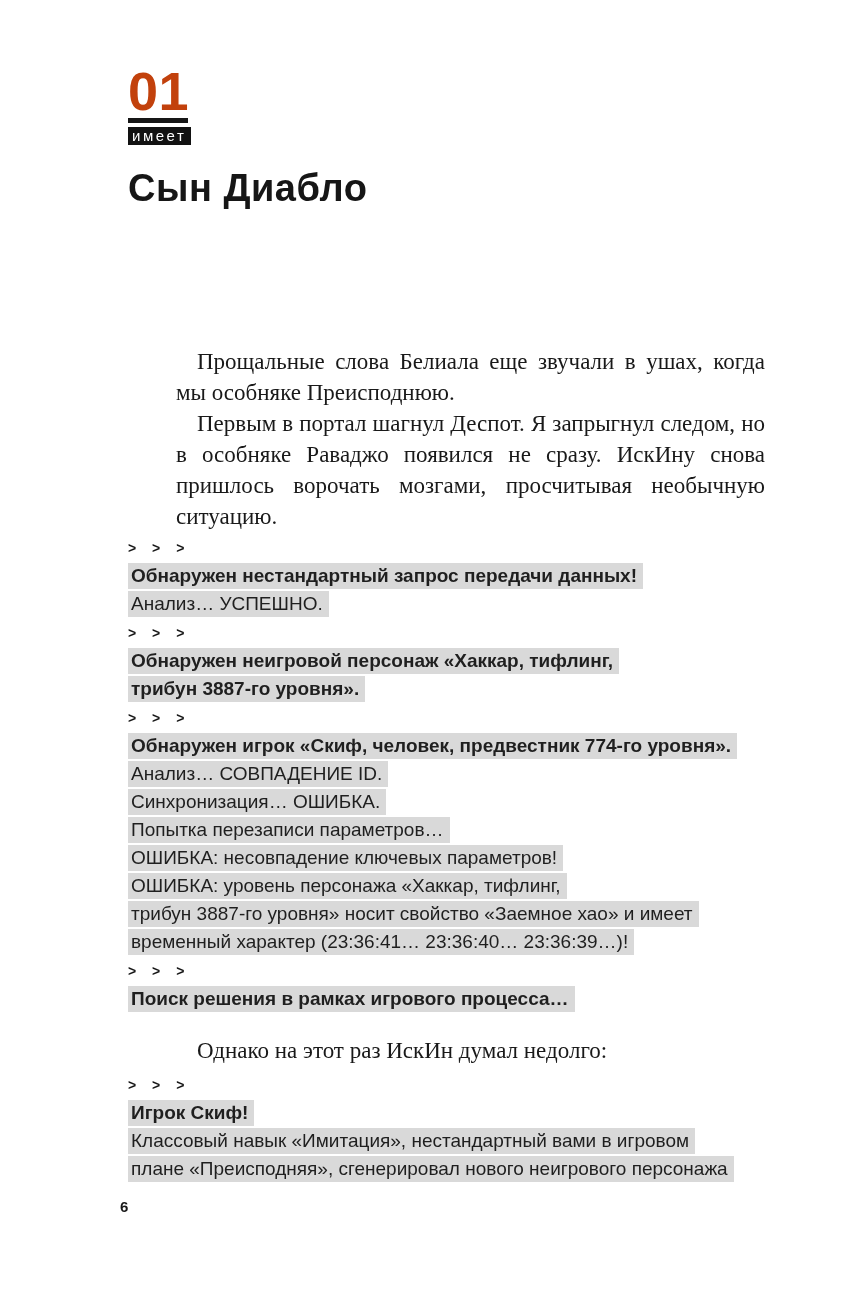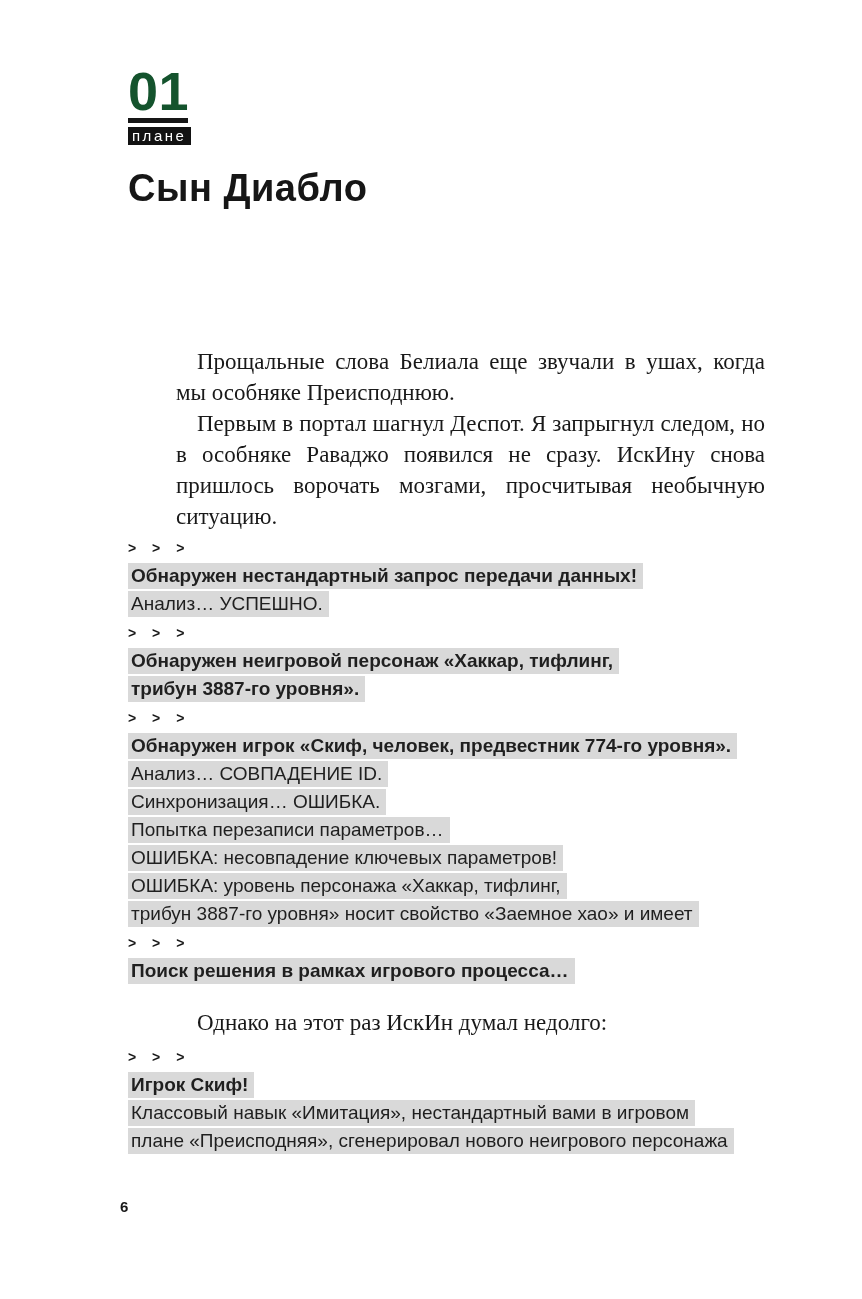--- a/index.html
+++ b/index.html
@@ -9,21 +9,21 @@
     background:#ffffff;
     color:#1c1c1c;
     overflow:hidden;
     font-family:"Liberation Sans", sans-serif;
   }
 
   
   .chapter-header { position:absolute; left:128px; top:64px; }
   .chapter-number {
     font:600 54px/54px "Liberation Sans", sans-serif;
-    color:#14532d; letter-spacing:0.5px;
+    color:#c2410c; letter-spacing:0.5px;
   }
   .chapter-rule { width:60px; height:5px; background:#161616; margin-top:0; }
   .chapter-label {
     display:inline-block;
     background:#121212; color:#ffffff;
     font:400 15px/15px "Liberation Sans", sans-serif;
     letter-spacing:2.5px;
     padding:1px 5px 2px 4px;
     margin-top:4px;
   }
@@ -75,41 +75,42 @@
   }
 </style>
 </head>
 <body>
 
 <div class="page">
 
   <div class="chapter-header">
     <div class="chapter-number">01</div>
     <div class="chapter-rule"></div>
-    <div class="chapter-label">плане</div>
+    <div class="chapter-label">имеет</div>
     <div class="chapter-title">Сын Диабло</div>
   </div>
 
   <div class="content">
       <p class="para">Прощальные слова Белиала еще звучали в ушах, когда мы особняке Преисподнюю.</p>
       <p class="para">Первым в портал шагнул Деспот. Я запрыгнул следом, но в особняке Раваджо появился не сразу. ИскИну снова пришлось ворочать мозгами, просчитывая необычную ситуацию.</p>
       <div class="marker">&gt; &gt; &gt;</div>
       <div class="sysline bold">Обнаружен нестандартный запрос передачи данных!</div>
       <div class="sysline">Анализ… УСПЕШНО.</div>
       <div class="marker">&gt; &gt; &gt;</div>
       <div class="sysline bold">Обнаружен неигровой персонаж «Хаккар, тифлинг,</div>
       <div class="sysline bold">трибун 3887-го уровня».</div>
       <div class="marker">&gt; &gt; &gt;</div>
       <div class="sysline bold">Обнаружен игрок «Скиф, человек, предвестник 774-го уровня».</div>
       <div class="sysline">Анализ… СОВПАДЕНИЕ ID.</div>
       <div class="sysline">Синхронизация… ОШИБКА.</div>
       <div class="sysline">Попытка перезаписи параметров…</div>
       <div class="sysline">ОШИБКА: несовпадение ключевых параметров!</div>
       <div class="sysline">ОШИБКА: уровень персонажа «Хаккар, тифлинг,</div>
       <div class="sysline">трибун 3887-го уровня» носит свойство «Заемное хао» и имеет</div>
+      <div class="sysline">временный характер (23:36:41… 23:36:40… 23:36:39…)!</div>
       <div class="marker">&gt; &gt; &gt;</div>
       <div class="sysline bold">Поиск решения в рамках игрового процесса…</div>
       <p class="para para-single">Однако на этот раз ИскИн думал недолго:</p>
       <div class="marker">&gt; &gt; &gt;</div>
       <div class="sysline bold">Игрок Скиф!</div>
       <div class="sysline">Классовый навык «Имитация», нестандартный вами в игровом</div>
       <div class="sysline">плане «Преисподняя», сгенерировал нового неигрового персонажа</div>
     </div>
 
   <div class="page-number">6</div>

